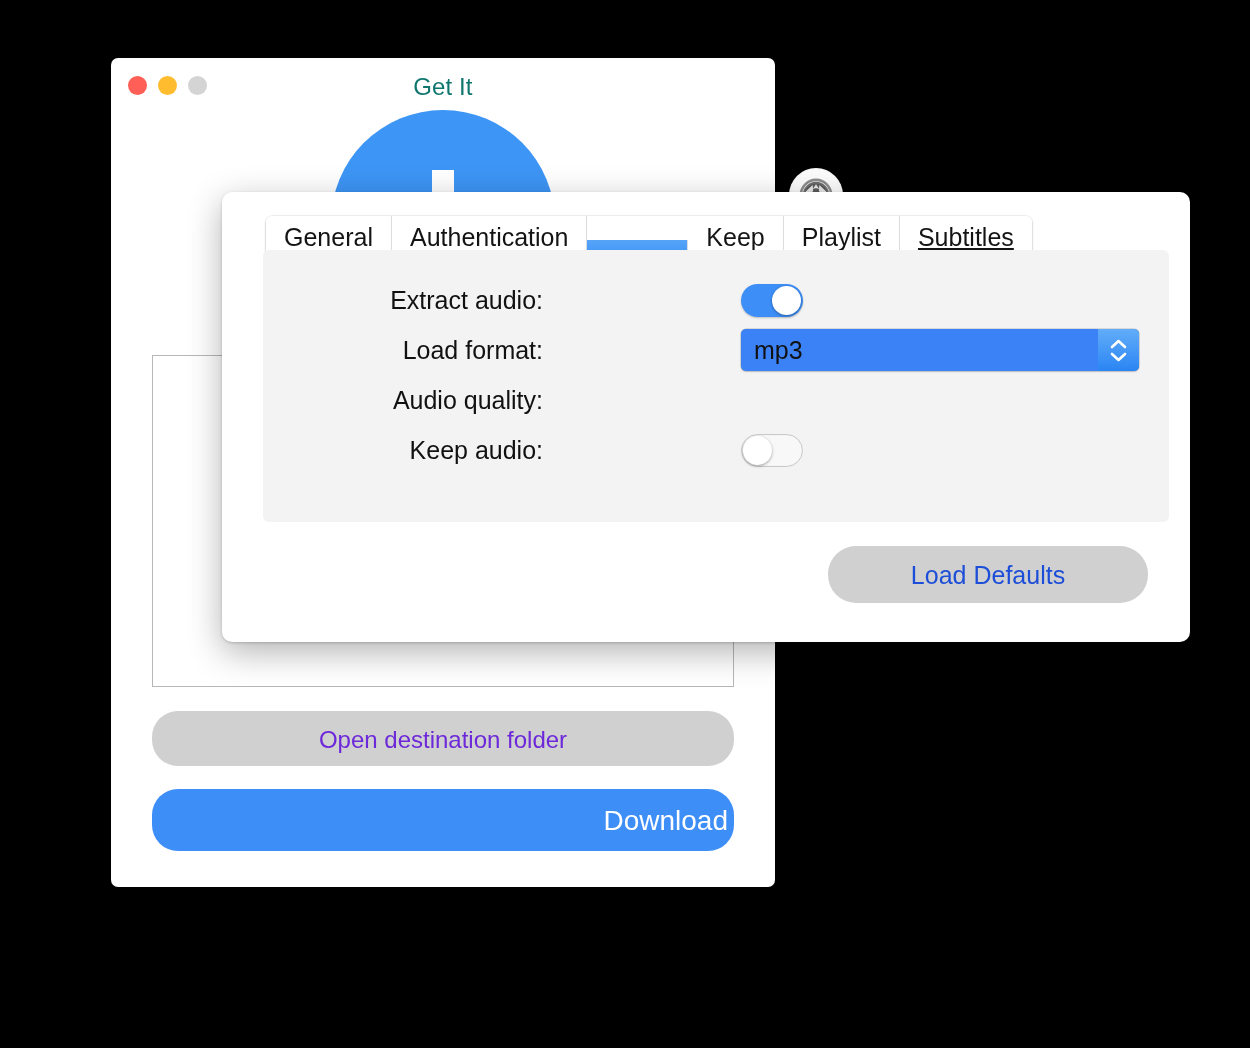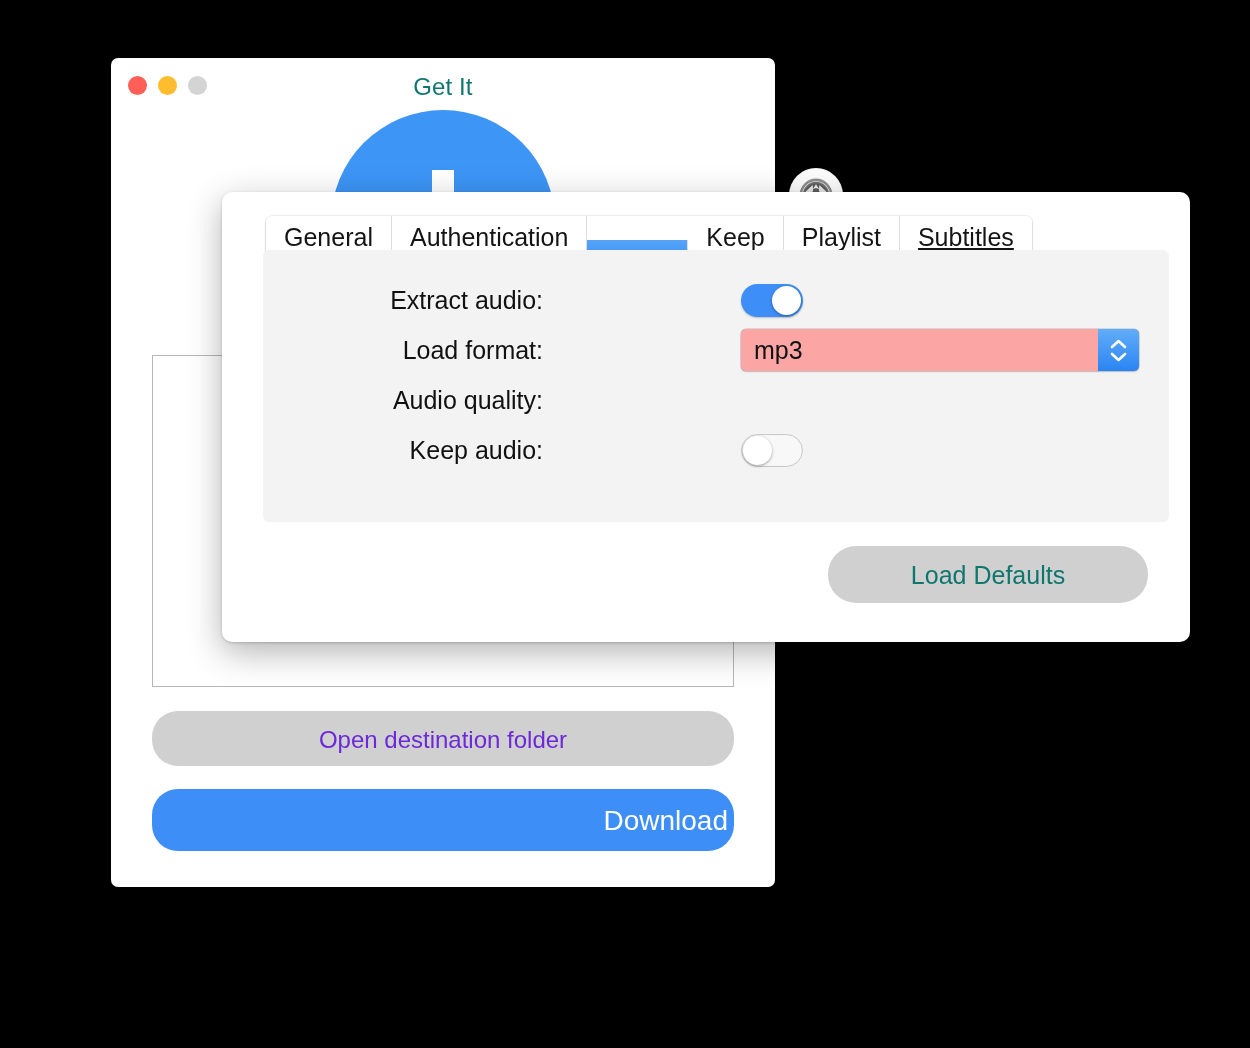--- a/index.html
+++ b/index.html
@@ -262,21 +262,21 @@
   }
   .switch.on .knob  { right: 2px; }
   .switch.off .knob { left: 1px; top: 1px; }
 
   
   .combo {
     position: relative;
     width: 398px;
     height: 42px;
     margin-top: 4px;
-    background: #fca5a5;
+    background: #3b82f6;
     border-radius: 5px;
     box-shadow: 0 0 0 0.5px rgba(0,0,0,0.22), 0 1px 2px rgba(0,0,0,0.14);
     display: flex;
     align-items: center;
     cursor: default;
   }
   .combo-value {
     padding-left: 13px;
     font-size: 25px;
     color: #111111;
@@ -300,21 +300,21 @@
   
   .load-defaults {
     position: absolute;
     left: 606px;
     top: 354px;
     width: 320px;
     height: 57px;
     line-height: 57px;
     border-radius: 28px;
     background: #d0d0d0;
-    color: #0f766e;
+    color: #1d4ed8;
     font-size: 25px;
     border: none;
     font-family: "Liberation Sans", sans-serif;
     cursor: default;
   }
 </style>
 </head>
 <body>
 
 <div id="root">

